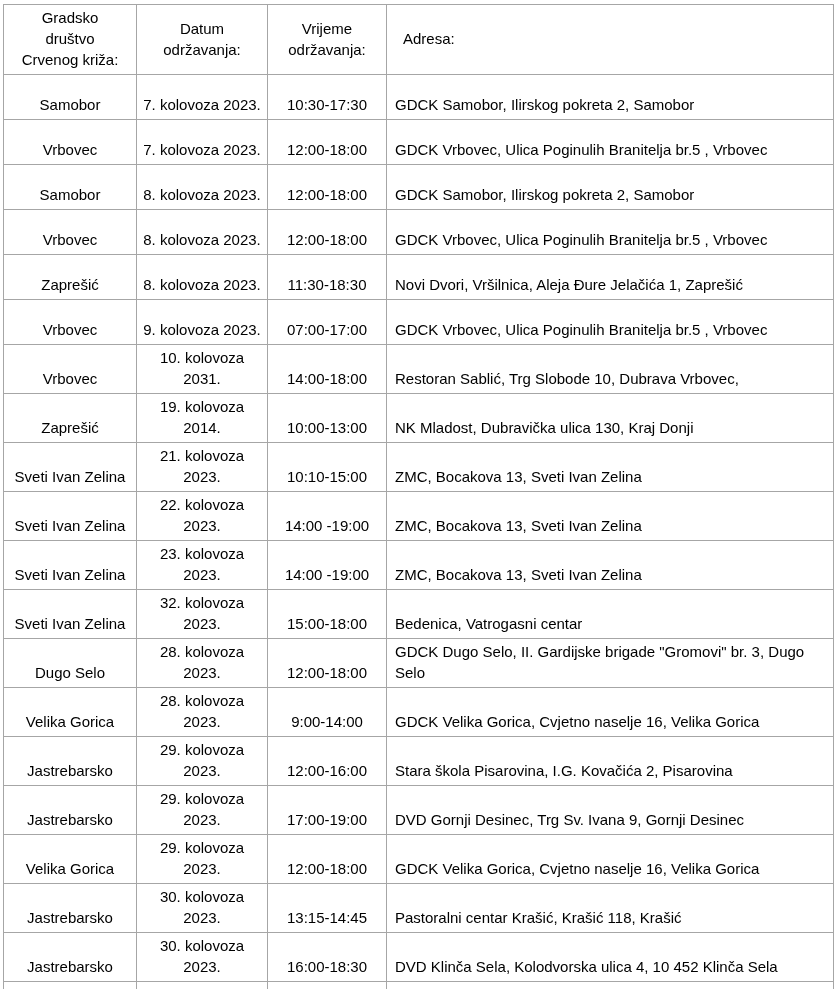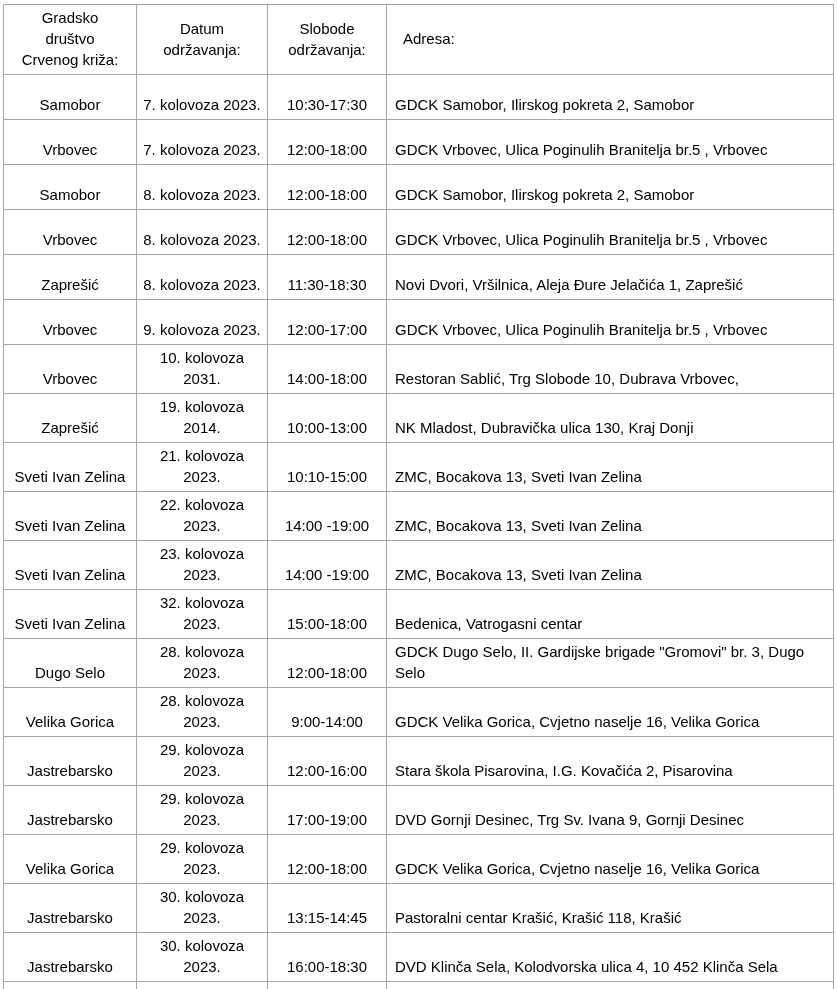--- a/index.html
+++ b/index.html
@@ -68,21 +68,21 @@
     <colgroup>
       <col class="c-city">
       <col class="c-date">
       <col class="c-time">
       <col class="c-address">
     </colgroup>
     <thead>
       <tr>
         <th class="h-city"><span class="narrow">Gradsko društvo Crvenog križa:</span></th>
         <th class="h-date"><span>Datum održavanja:</span></th>
-        <th class="h-time"><span>Slobode održavanja:</span></th>
+        <th class="h-time"><span>Vrijeme održavanja:</span></th>
         <th class="h-address"><span>Adresa:</span></th>
       </tr>
     </thead>
     <tbody>
         <tr>
     <td class="cell-city">Samobor</td>
     <td class="cell-date">7. kolovoza 2023.</td>
     <td class="cell-time">10:30-17:30</td>
     <td class="cell-address">GDCK Samobor, Ilirskog pokreta 2, Samobor</td>
   </tr>
@@ -106,21 +106,21 @@
   </tr>
         <tr>
     <td class="cell-city">Zaprešić</td>
     <td class="cell-date">8. kolovoza 2023.</td>
     <td class="cell-time">11:30-18:30</td>
     <td class="cell-address">Novi Dvori, Vršilnica, Aleja Đure Jelačića 1, Zaprešić</td>
   </tr>
         <tr>
     <td class="cell-city">Vrbovec</td>
     <td class="cell-date">9. kolovoza 2023.</td>
-    <td class="cell-time">12:00-17:00</td>
+    <td class="cell-time">07:00-17:00</td>
     <td class="cell-address">GDCK Vrbovec,  Ulica Poginulih Branitelja br.5 , Vrbovec</td>
   </tr>
         <tr>
     <td class="cell-city">Vrbovec</td>
     <td class="cell-date">10. kolovoza 2031.</td>
     <td class="cell-time">14:00-18:00</td>
     <td class="cell-address">Restoran Sablić, Trg Slobode 10, Dubrava Vrbovec,</td>
   </tr>
         <tr>
     <td class="cell-city">Zaprešić</td>

